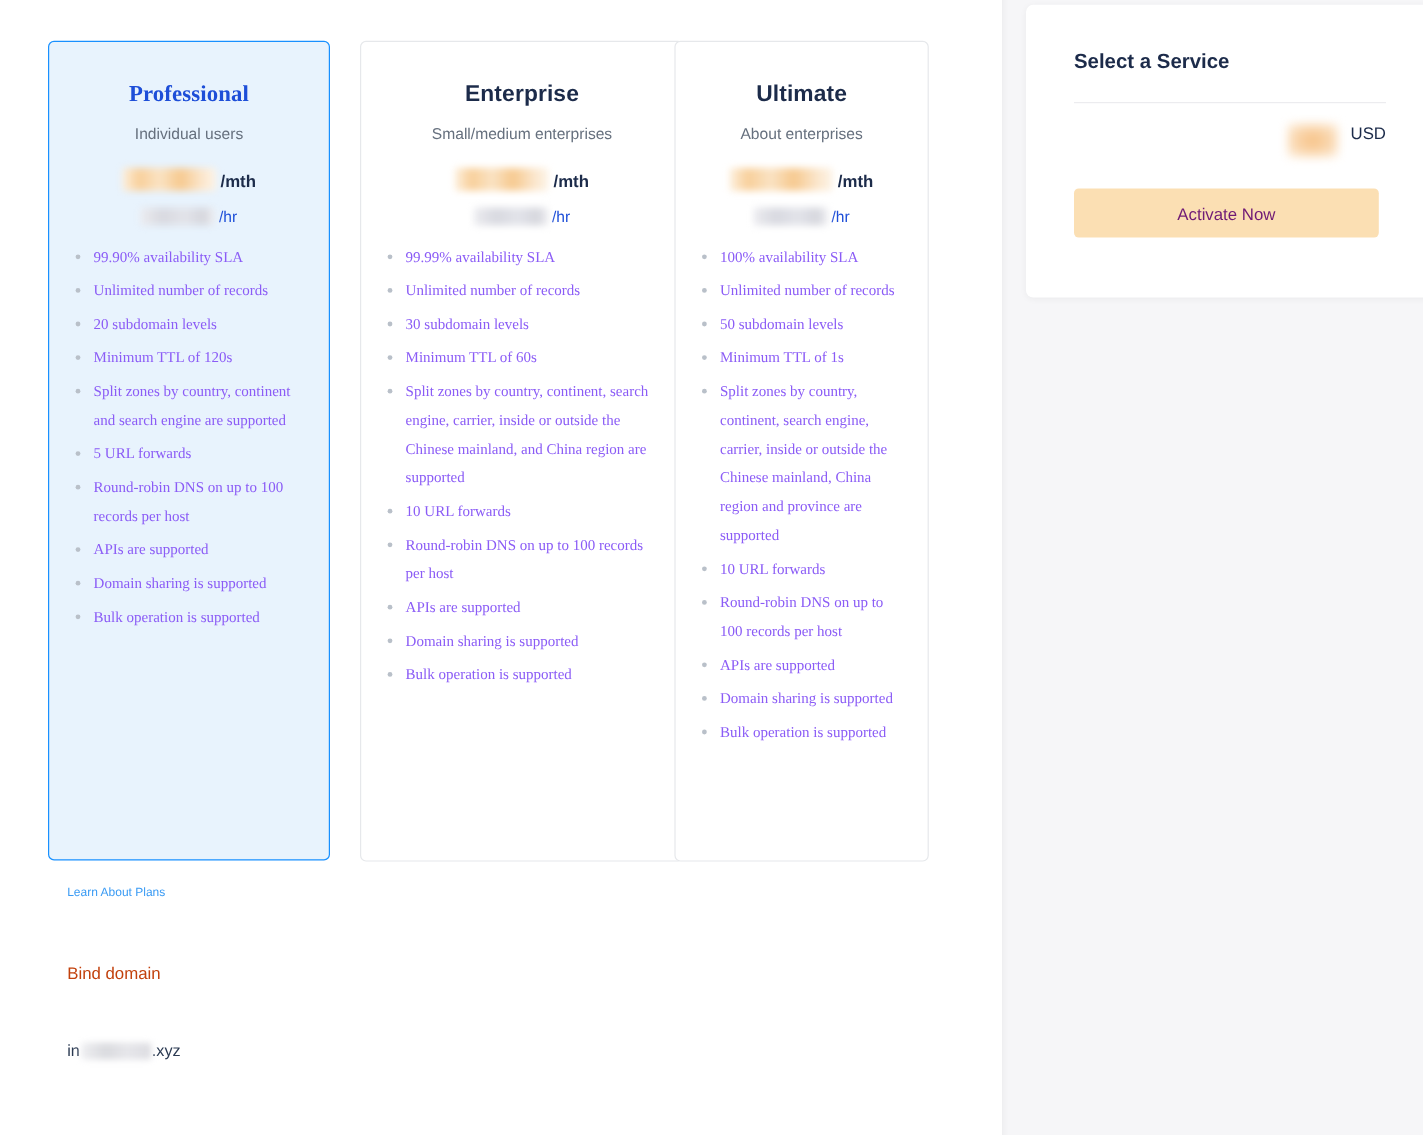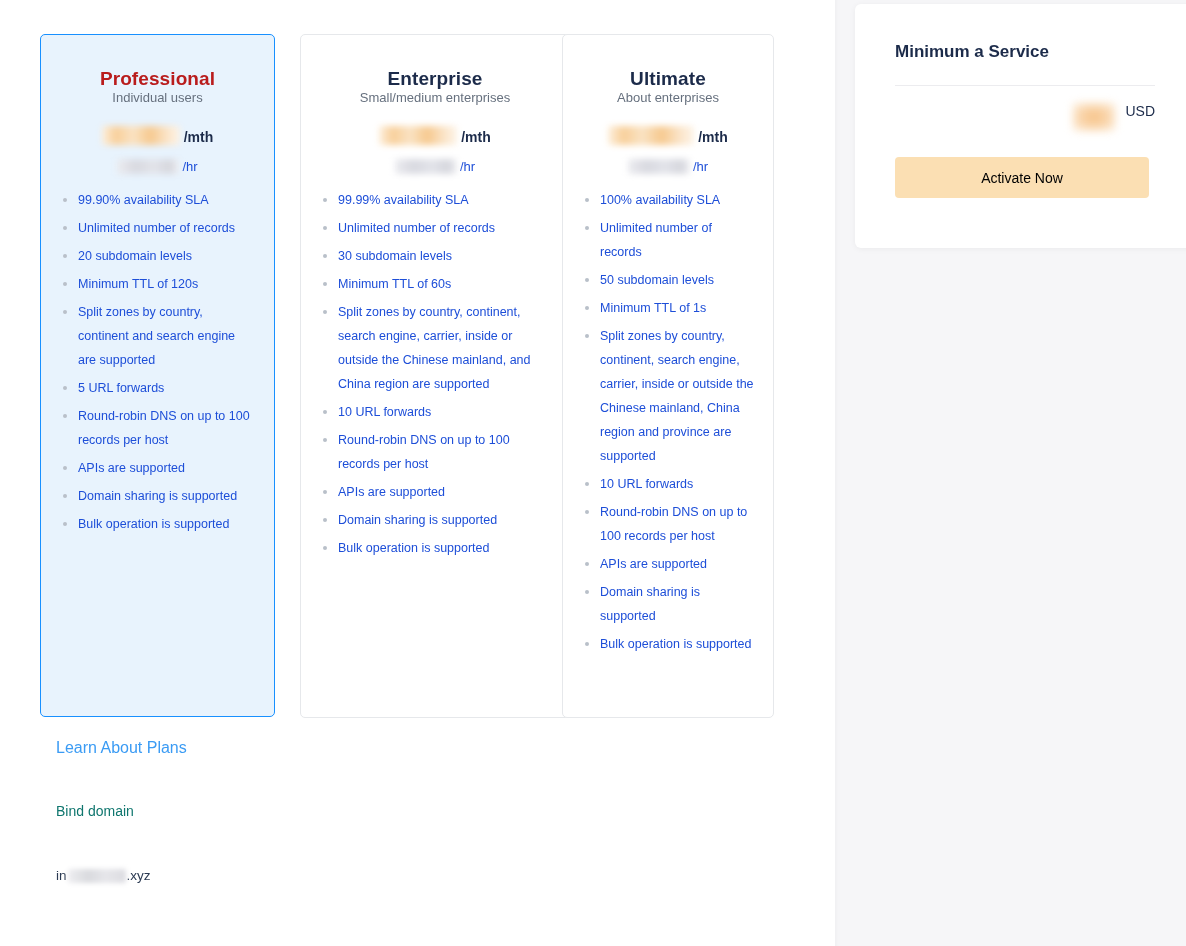--- a/index.html
+++ b/index.html
@@ -49,26 +49,27 @@
   .plan-card.c3 { left: 522px; width: 212px; height: 684px; }
 
   .plan-name {
     text-align: center;
     font-size: 19px;
     font-weight: bold;
     color: #1c2b4a;
     margin-top: 33px;
     letter-spacing: .1px;
   }
-  .plan-card.selected .plan-name { color: #b91c1c; }
+  .plan-card.selected .plan-name { color: #1d4ed8; font-family: Liberation Serif, serif; }
 
   .plan-sub {
     text-align: center;
     font-size: 13px;
     color: #66707e;
+    margin-top: 14px;
   }
 
   .price-row {
     display: flex;
     align-items: flex-end;
     justify-content: center;
     margin-top: 16px;
     height: 24px;
   }
   .price-blur {
@@ -114,45 +115,46 @@
   .feat-list {
     list-style: none;
     margin: 14px 0 0 0;
     padding: 0;
   }
   .feat-item {
     position: relative;
     padding-left: 19px;
     font-size: 12.5px;
     line-height: 24px;
-    color: #1d4ed8;
+    color: #8b5cf6;
     margin-bottom: 4px;
+    font-family: Liberation Serif, serif;
   }
   .feat-item::before {
     content: "";
     position: absolute;
     left: 4px; top: 10px;
     width: 4px; height: 4px;
     border-radius: 50%;
     background: #b9c0c9;
   }
 
   
   .learn-link {
     position: absolute;
     left: 56px; top: 739px;
-    font-size: 16px;
+    font-size: 10px;
     color: #3a9bf4;
     cursor: pointer;
   }
   .bind-label {
     position: absolute;
     left: 56px; top: 803px;
     font-size: 14px;
-    color: #0f766e;
+    color: #c2410c;
   }
   .domain-row {
     position: absolute;
     left: 56px; top: 868px;
     font-size: 13.5px;
     color: #2b3a52;
     display: flex;
     align-items: center;
   }
   .domain-blur {
@@ -203,21 +205,21 @@
     font-size: 14px;
     color: #1c2b4a;
     margin-left: 10px;
   }
   .activate-btn {
     margin-top: 20px;
     width: 254px; height: 41px;
     background: #fbdfb3;
     border: none;
     border-radius: 4px;
-    color: #000000;
+    color: #701a75;
     font-size: 14px;
     font-family: "Liberation Sans", sans-serif;
     cursor: not-allowed;
     display: flex;
     align-items: center;
     justify-content: center;
   }
 </style>
 </head>
 <body>
@@ -309,21 +311,21 @@
 
   <div class="bind-label">Bind domain</div>
 
   <div class="domain-row">
     <span>in</span>
     <span class="domain-blur"></span>
     <span>.xyz</span>
   </div>
 
   <div class="side-panel">
-    <div class="side-title">Minimum a Service</div>
+    <div class="side-title">Select a Service</div>
     <div class="side-divider"></div>
     <div class="total-row">
       <span class="total-blur"></span>
       <span class="total-cur">USD</span>
     </div>
     <button class="activate-btn">Activate Now</button>
   </div>
 
 </div>
 

